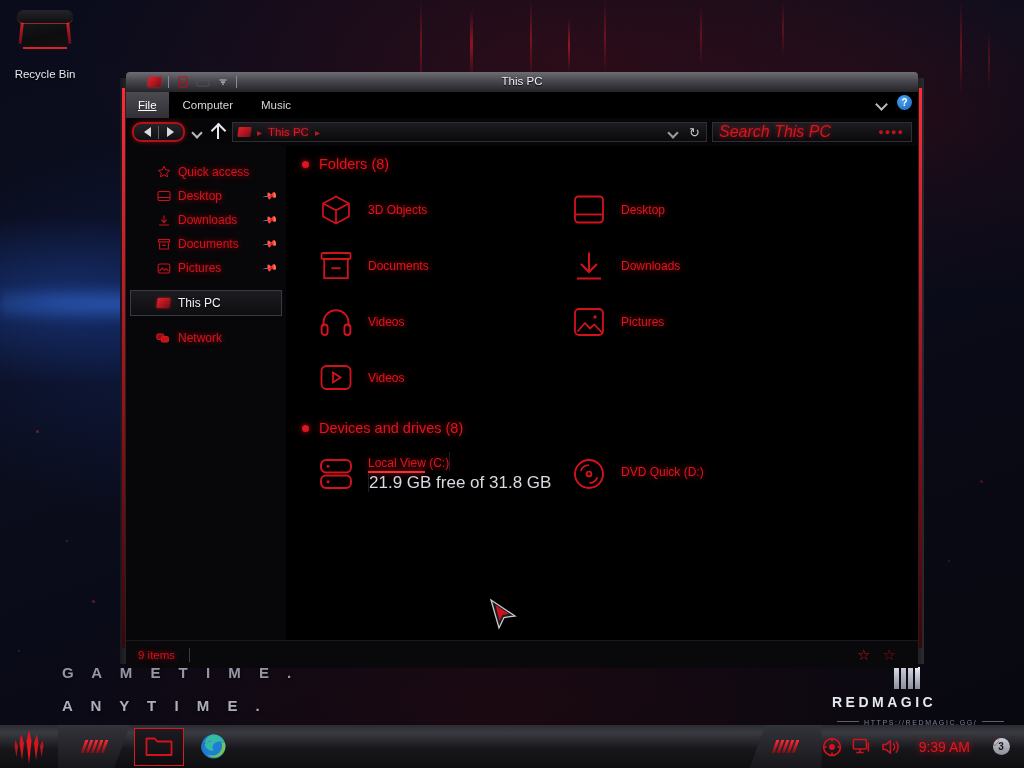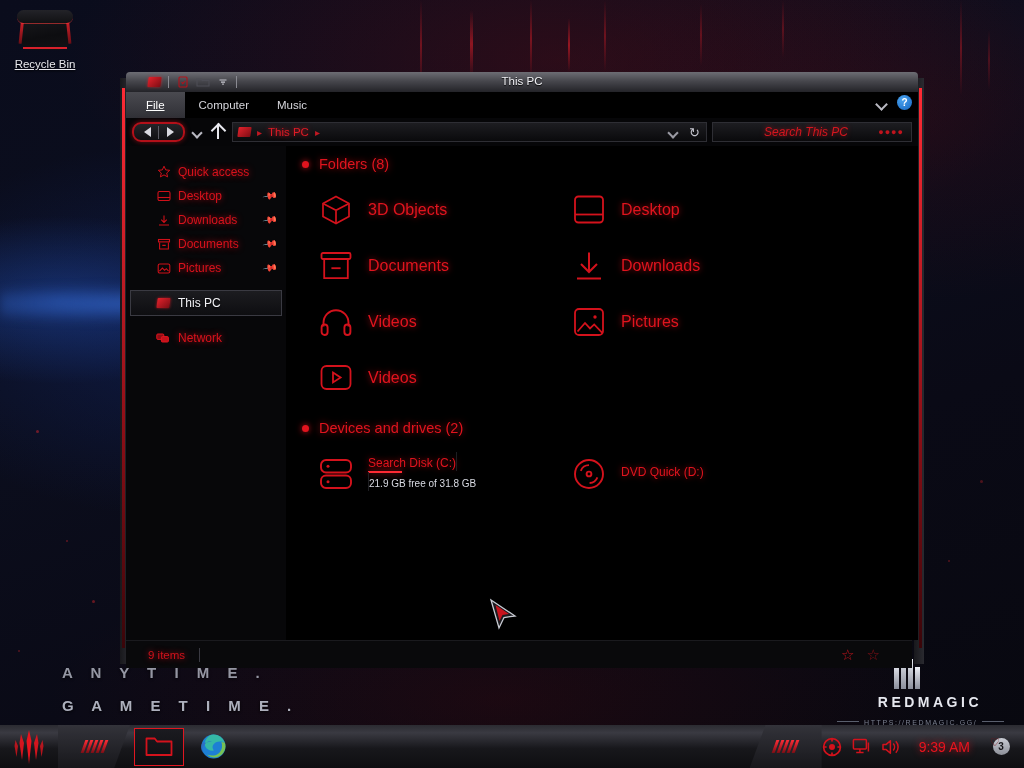--- a/index.html
+++ b/index.html
@@ -32,31 +32,31 @@
   .rb-body{position:absolute;left:8px;top:6px;width:48px;height:36px;
     background:linear-gradient(170deg,#1b1b1f,#0d0d10 60%,#121215);
     border-radius:6px 6px 10px 10px;
     box-shadow:inset 0 1px 0 rgba(255,255,255,.12);}
   .rb-lid{position:absolute;left:4px;top:2px;width:56px;height:13px;
     background:linear-gradient(180deg,#232328,#111114);border-radius:7px;
     box-shadow:0 1px 0 rgba(255,60,60,.55);}
   .rb-edge-l{position:absolute;left:7px;top:8px;width:3px;height:28px;background:linear-gradient(#e8242e,#6a0e14);border-radius:2px;transform:rotate(6deg);filter:blur(.3px);}
   .rb-edge-r{position:absolute;right:7px;top:8px;width:3px;height:28px;background:linear-gradient(#e8242e,#6a0e14);border-radius:2px;transform:rotate(-6deg);filter:blur(.3px);}
   .rb-band{position:absolute;left:10px;bottom:5px;width:44px;height:2px;background:#d8212b;filter:blur(.3px);}
-  #recycle-bin .lbl{margin-top:4px;font-size:11.5px;color:#e8e8ee;text-shadow:0 1px 2px #000;text-decoration:underline;}
+  #recycle-bin .lbl{margin-top:14px;font-size:11.5px;color:#e8e8ee;text-shadow:0 1px 2px #000;}
 
   
   #wp-tagline{position:absolute;left:62px;top:664px;}
   #wp-tagline div{font-size:15px;letter-spacing:7px;font-weight:700;
     color:#c9cdda;text-shadow:0 1px 3px #000;}
   #wp-tagline div:nth-child(1){opacity:.72;}
   #wp-tagline div:nth-child(2){margin-top:16px;opacity:.85;}
 
   
-  #brand{position:absolute;right:42px;bottom:42px;width:150px;text-align:right;}
+  #brand{position:absolute;right:42px;bottom:42px;width:150px;text-align:left;}
   #brand .mark{height:36px;display:flex;justify-content:center;align-items:flex-end;gap:2px;}
   #brand .mark i{display:block;width:5px;background:linear-gradient(180deg,#eceef5,#8b8f9c);}
   #brand .mark i:nth-child(1){height:26px;}
   #brand .mark i:nth-child(2){height:34px;}
   #brand .mark i:nth-child(3){height:30px;}
   #brand .mark i:nth-child(4){height:22px;}
   #brand .name{margin-top:5px;font-size:14px;letter-spacing:3.5px;font-weight:700;color:#e6e8ef;}
   #brand .url{margin-top:9px;font-size:7px;letter-spacing:1.6px;color:#7b808f;white-space:nowrap;}
   #brand .url::before,#brand .url::after{content:"";display:inline-block;width:22px;height:1px;background:#5a5f6d;vertical-align:3px;margin:0 5px;}
 
@@ -79,21 +79,21 @@
 
   #qat{position:absolute;left:20px;top:1px;height:18px;display:flex;align-items:center;gap:3px;}
   .qat-ico{width:17px;height:17px;display:flex;align-items:center;justify-content:center;}
   .qat-sep{width:1px;height:12px;background:#8a8a92;margin:0 2px;}
   .appico{width:13px;height:10px;background:linear-gradient(135deg,#e4222c,#7c0d14);
     border-radius:1px;transform:skewX(-8deg);box-shadow:0 0 3px rgba(230,30,40,.7);}
 
   #ribbonbar{position:absolute;left:6px;right:6px;top:20px;height:26px;background:#000;}
   .tabs{display:flex;height:26px;}
   .tab{padding:0 14px;height:26px;line-height:26px;font-size:11.5px;color:#d6d6dc;cursor:default;}
-  .tab.file{background:linear-gradient(180deg,#4a4a50,#303036);color:#fff;padding:0 20px;text-decoration:underline;}
+  .tab.file{background:linear-gradient(180deg,#4a4a50,#303036);color:#fff;padding:0 12px;text-decoration:underline;}
   #ribbon-right{position:absolute;right:6px;top:3px;display:flex;align-items:center;gap:9px;}
   .chev{width:12px;height:12px;position:relative;}
   .chev::before{content:"";position:absolute;left:1px;top:3px;width:7px;height:7px;
     border-right:2px solid #b9b9c2;border-bottom:2px solid #b9b9c2;transform:rotate(45deg);}
   .helpbtn{width:15px;height:15px;border-radius:50%;background:radial-gradient(circle at 35% 30%,#4aa3f0,#1565c0);
     color:#fff;font-size:10px;font-weight:700;display:flex;align-items:center;justify-content:center;}
 
   #navbar{position:absolute;left:6px;right:6px;top:46px;height:28px;background:#060608;
     display:flex;align-items:center;padding:0 6px;gap:5px;}
   #navbtns{display:flex;align-items:center;border:2px solid #b31019;border-radius:9px;
@@ -118,21 +118,21 @@
     border-radius:1px;transform:skewX(-8deg);}
   .crumb-sep{color:#c01822;font-size:10px;}
   .crumb{color:#e01b26;font-size:11.5px;text-shadow:0 0 5px rgba(224,27,38,.85);}
   .addr-chev{position:absolute;right:26px;width:12px;height:12px;}
   .addr-chev::before{content:"";position:absolute;left:1px;top:3px;width:6px;height:6px;
     border-right:2px solid #9a9aa3;border-bottom:2px solid #9a9aa3;transform:rotate(45deg);}
   .refresh{position:absolute;right:6px;color:#c2c2cb;font-size:13px;line-height:1;}
 
   #searchbox{width:200px;height:20px;background:linear-gradient(180deg,#1d1d21,#0a0a0c);
     border:1px solid #2e2e34;display:flex;align-items:center;padding:0 6px;position:relative;}
-  #searchbox .ph{font-size:12px;font-style:italic;color:#d4161f;text-shadow:0 0 5px rgba(212,22,31,.8);margin-left:45px;}
+  #searchbox .ph{font-size:16px;font-style:italic;color:#d4161f;text-shadow:0 0 5px rgba(212,22,31,.8);}
   #searchbox .mag{position:absolute;right:7px;color:#c0141d;font-size:9px;letter-spacing:1px;}
 
   #winbody{position:absolute;left:6px;right:6px;top:74px;bottom:28px;background:#000;display:flex;}
 
   
   #sidebar{width:160px;background:#070709;padding-top:14px;position:relative;flex:0 0 160px;}
   .nav-row{display:flex;align-items:center;height:24px;padding-left:30px;position:relative;gap:7px;}
   .nav-row.root{}
   .nav-row .nlbl{font-size:12px;color:#d8121c;text-shadow:0 0 6px rgba(216,18,28,.8);white-space:nowrap;}
   .nav-row.selected{background:linear-gradient(180deg,#1c1c20,#0e0e11);
@@ -143,33 +143,33 @@
   .sb-gap{height:10px;}
 
   
   #content{flex:1;background:#000;padding:10px 0 0 14px;position:relative;overflow:hidden;}
   .group-head{display:flex;align-items:center;gap:10px;margin:0 0 10px 2px;}
   .group-dot{width:7px;height:7px;border-radius:50%;background:#e0141e;box-shadow:0 0 6px rgba(224,20,30,.9);}
   .group-title{font-size:14.5px;color:#e0141e;text-shadow:0 0 7px rgba(224,20,30,.75);}
   .tiles{display:flex;flex-wrap:wrap;}
   .tile{width:253px;height:56px;display:flex;align-items:center;gap:12px;padding-left:16px;}
   .tile .ti{width:40px;height:40px;flex:0 0 40px;display:flex;align-items:center;justify-content:center;}
-  .tile .tl{font-size:16px;color:#e0141e;text-shadow:0 0 6px rgba(224,20,30,.75);}
+  .tile .tl{font-size:12px;color:#e0141e;text-shadow:0 0 6px rgba(224,20,30,.75);}
   .drive{width:253px;height:58px;display:flex;align-items:flex-start;gap:12px;padding-left:16px;padding-top:2px;}
   .drive .ti{width:40px;height:40px;flex:0 0 40px;display:flex;align-items:center;justify-content:center;margin-top:6px;}
   .drive .meta{padding-top:5px;}
   .drive .dl{font-size:12px;color:#e0141e;text-shadow:0 0 6px rgba(224,20,30,.75);}
   .bar{width:190px;height:9px;margin-top:5px;background:#0b0b0d;border:1px solid #1e1e22;position:relative;}
   .bar i{display:block;height:100%;background:linear-gradient(180deg,#ff3a44,#b60f18);
     box-shadow:0 0 6px rgba(230,25,35,.85);border:1px solid #ff2a34;}
-  .drive .free{margin-top:13px;font-size:10px;color:#d8dae2;}
-
-  
-  #statusbar{position:absolute;left:6px;right:12px;bottom:0;height:28px;background:#09090b;
-    border-top:1px solid #1a1a1e;display:flex;align-items:center;padding:0 22px;}
+  .drive .free{margin-top:13px;font-size:17px;color:#d8dae2;}
+
+  
+  #statusbar{position:absolute;left:6px;right:6px;bottom:0;height:28px;background:#09090b;
+    border-top:1px solid #1a1a1e;display:flex;align-items:center;padding:0 12px;}
   #statusbar .items{font-size:11.5px;color:#d0121b;text-shadow:0 0 6px rgba(208,18,27,.8);}
   #statusbar .divider{width:1px;height:14px;background:#3a3a42;margin-left:14px;}
   #viewbtns{margin-left:auto;display:flex;gap:12px;padding-right:10px;}
   .vbtn{color:#8d1018;font-size:15px;line-height:1;}
   .vbtn.active{color:#c4141d;}
 
   
   #cursor{position:absolute;left:489px;top:598px;width:34px;height:34px;}
 
   
@@ -222,22 +222,22 @@
     <div class="rb-body"></div>
     <div class="rb-edge-l"></div>
     <div class="rb-edge-r"></div>
     <div class="rb-lid"></div>
     <div class="rb-band"></div>
   </div>
   <div class="lbl">Recycle Bin</div>
 </div>
 
 <div id="wp-tagline">
+  <div>G A M E T I M E .</div>
   <div>A N Y T I M E .</div>
-  <div>G A M E T I M E .</div>
 </div>
 
 <div id="brand">
   <div class="mark">
       <i></i>
       <i></i>
       <i></i>
       <i></i>
     </div>
   <div class="name">REDMAGIC</div>
@@ -468,35 +468,35 @@
                 <rect x="2.5" y="2" width="29" height="23" rx="5" fill="none" stroke="#d4121c" stroke-width="1.8"></rect>
                 <path d="M14 8.6l7.6 4.9-7.6 4.9z" fill="none" stroke="#d4121c" stroke-width="1.8"></path>
               </svg>
           </span>
           <span class="tl">Videos</span>
         </div>
       </div>
 
       <div class="group-head" style="margin-top:14px;">
         <span class="group-dot"></span>
-        <span class="group-title">Devices and drives (2)</span>
+        <span class="group-title">Devices and drives (8)</span>
       </div>
 
       <div class="tiles">
         <div class="drive">
           <span class="ti">
             <svg width="36" height="34" viewBox="0 0 36 34">
                 <rect x="3" y="3" width="30" height="12.5" rx="5" fill="none" stroke="#d4121c" stroke-width="1.9"></rect>
                 <rect x="3" y="18.5" width="30" height="12.5" rx="5" fill="none" stroke="#d4121c" stroke-width="1.9"></rect>
                 <circle cx="10" cy="9.2" r="1.5" fill="#d4121c"></circle>
                 <circle cx="10" cy="24.7" r="1.5" fill="#d4121c"></circle>
               </svg>
           </span>
           <span class="meta">
-            <span class="dl">Search Disk (C:)</span>
+            <span class="dl">Local View (C:)</span>
             <span class="bar"><i style="width:31%"></i></span>
             <span class="free">21.9 GB free of 31.8 GB</span>
           </span>
         </div>
 
         <div class="drive">
           <span class="ti">
             <svg width="36" height="34" viewBox="0 0 36 34">
                 <circle cx="18" cy="17" r="14" fill="none" stroke="#d4121c" stroke-width="1.9"></circle>
                 <circle cx="18" cy="17" r="2.4" fill="none" stroke="#d4121c" stroke-width="1.9"></circle>

